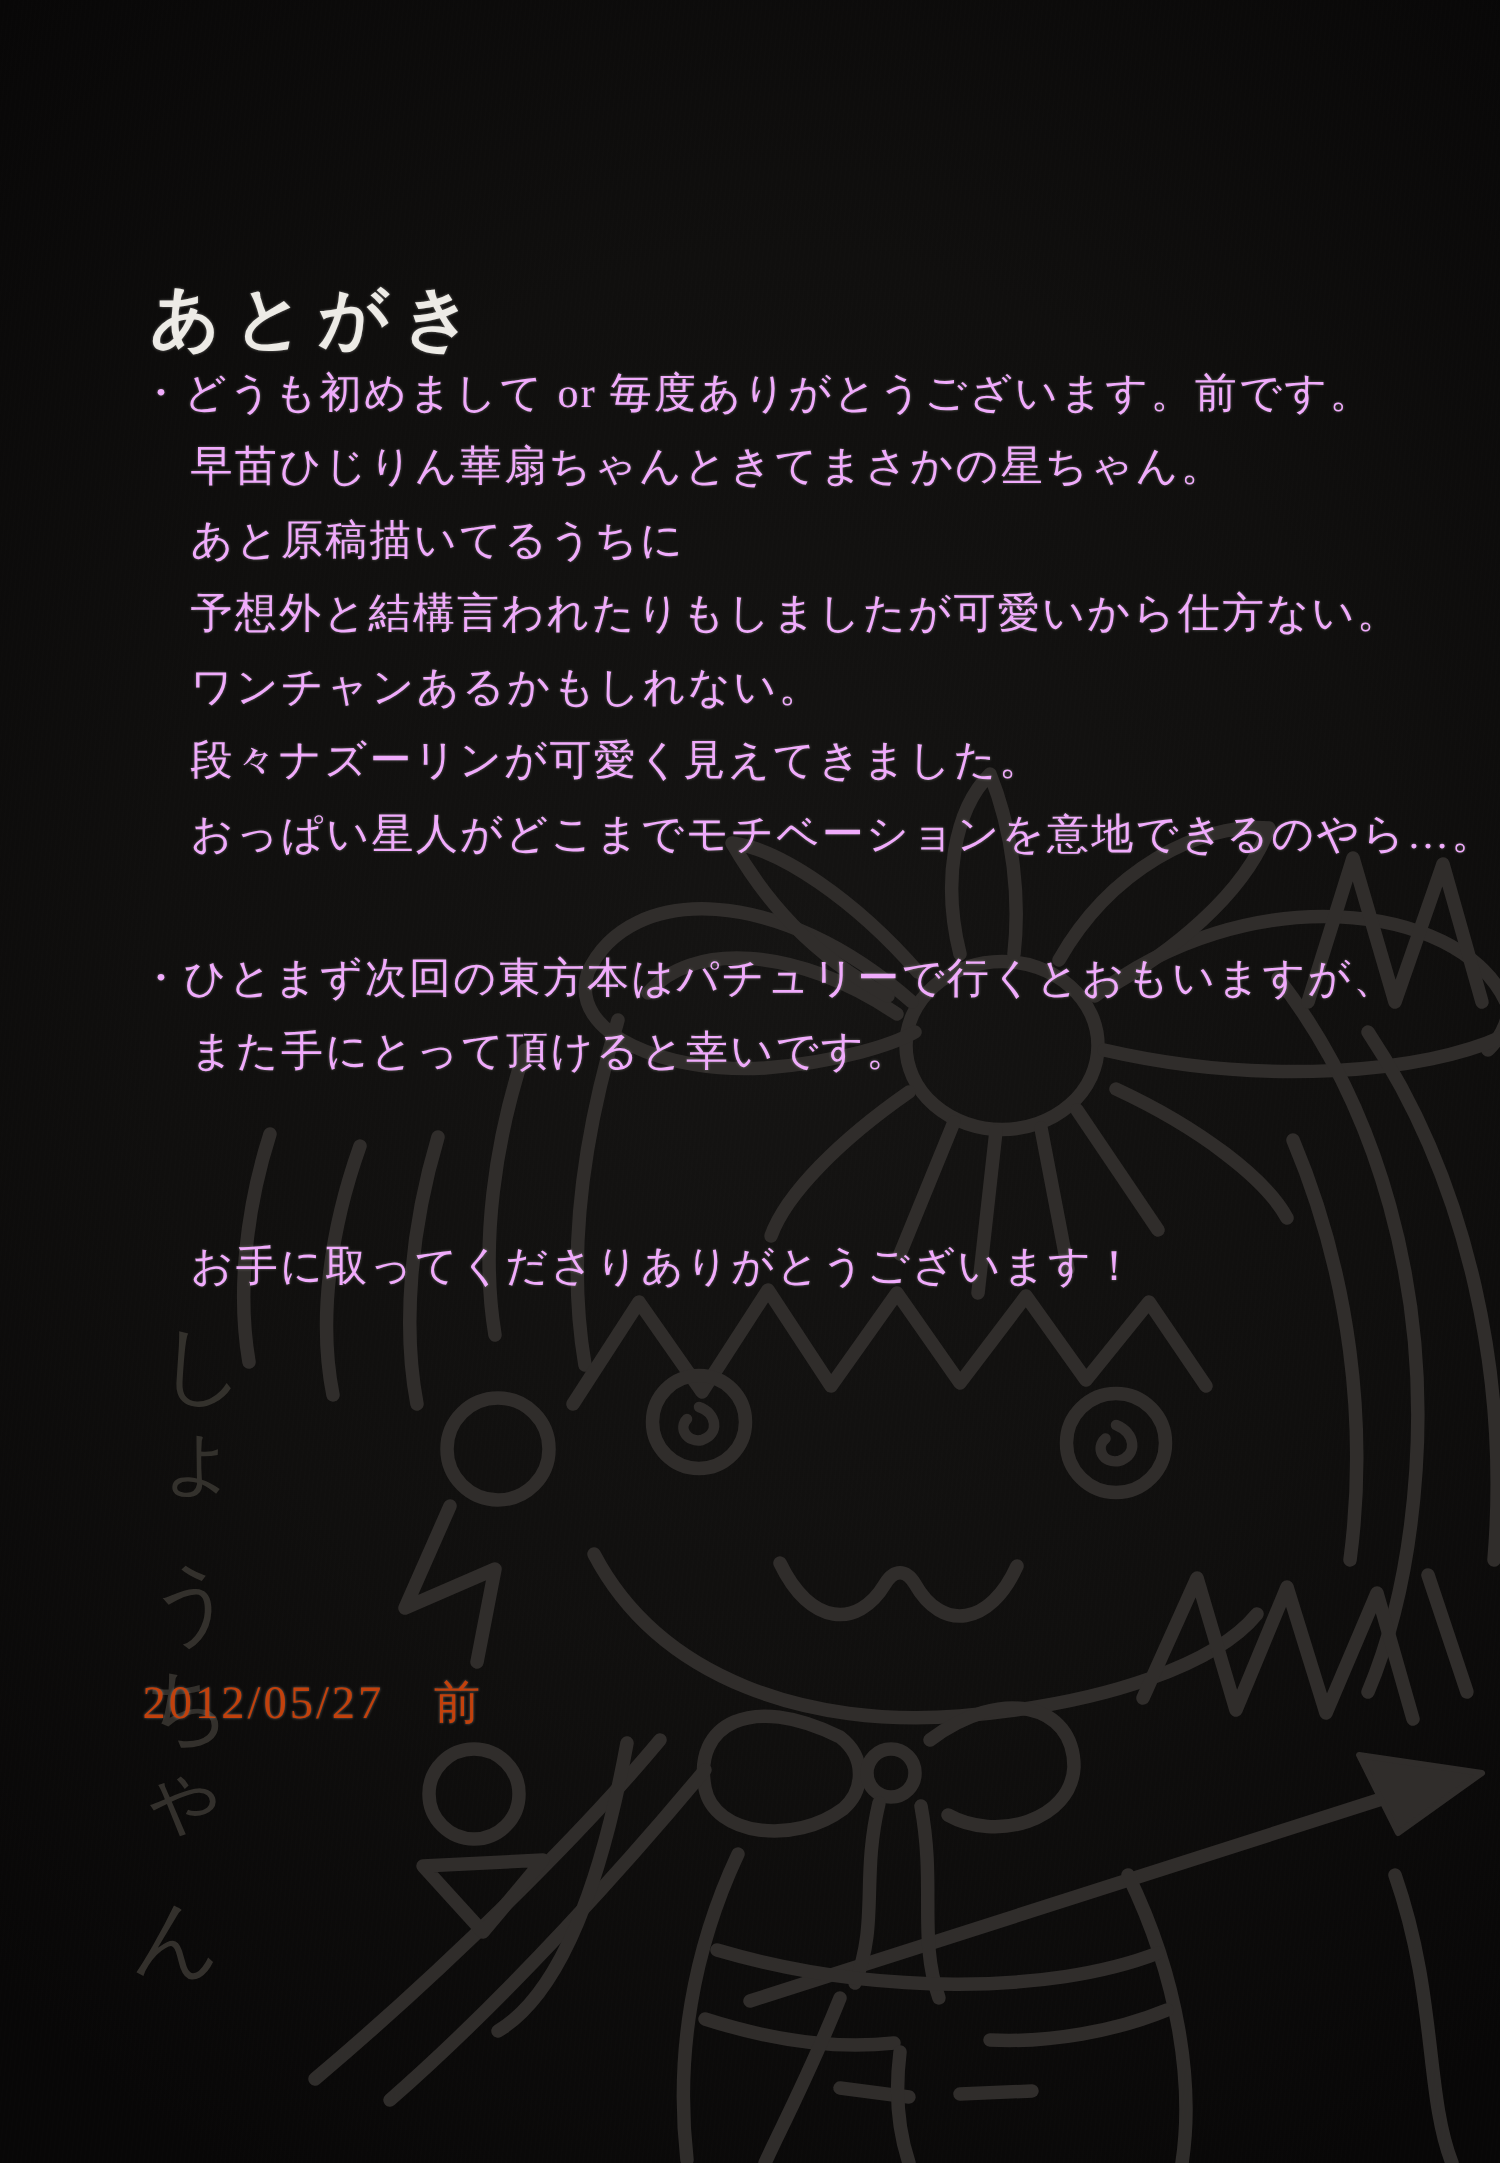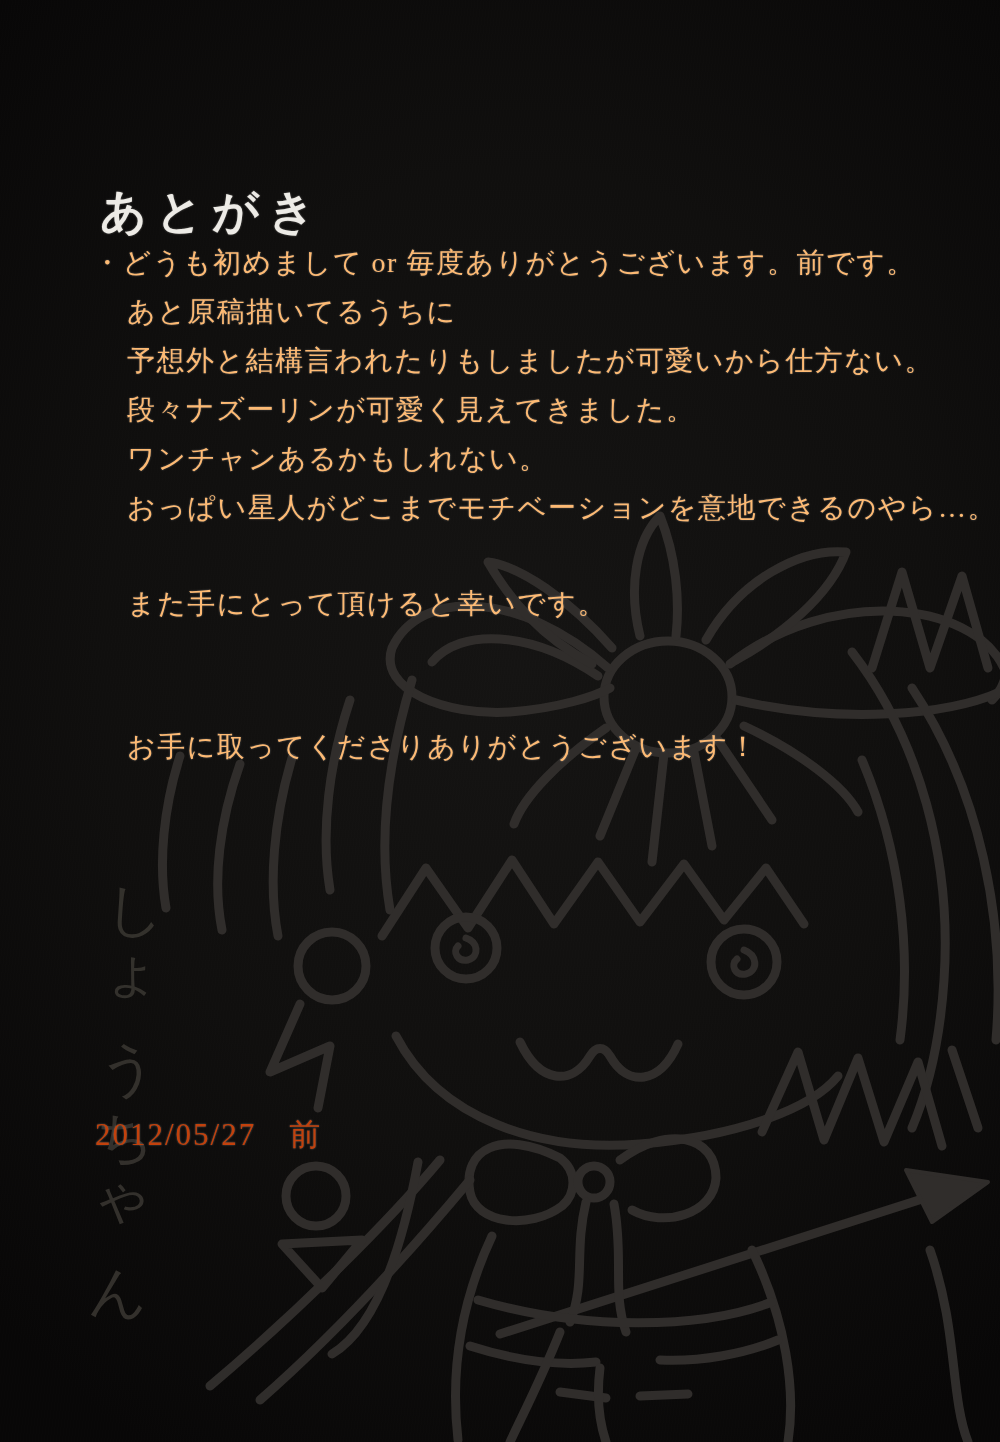--- a/index.html
+++ b/index.html
@@ -26,21 +26,21 @@
     font-size:58px;color:#37342f;letter-spacing:10px;
     transform:rotate(2.5deg);opacity:.92;
   }
   .title{
     position:absolute;left:100px;top:150px;z-index:3;
     font-size:46px;font-weight:bold;color:#edebe6;letter-spacing:9px;
     text-shadow:0 0 2px rgba(235,233,228,.45);
   }
   .body-col{
     position:absolute;left:93px;top:238px;z-index:3;
-    font-size:28px;color:#fdba74;letter-spacing:1.5px;
+    font-size:28px;color:#f0abfc;letter-spacing:1.5px;
     text-shadow:0 0 2px rgba(230,228,222,.4);
   }
   .line{height:49px;line-height:49px;white-space:pre;}
   .cont{padding-left:34px;}
   .gap{height:47px;}
   .date{
     position:absolute;left:95px;top:1114px;z-index:3;
     font-size:31px;color:#c2410c;letter-spacing:2px;white-space:pre;
     text-shadow:0 0 2px rgba(230,228,222,.4);
   }
@@ -121,26 +121,28 @@
   <path d="M600 1368 C596 1400 600 1424 606 1442"></path>
   <path d="M930 1250 C958 1330 950 1396 968 1442"></path>
 </svg>
 
 <div class="handwriting">しょうちゃん</div>
 
 <h1 class="title">あとがき</h1>
 
 <div class="body-col">
   <div class="line">・どうも初めまして or 毎度ありがとうございます。前です。</div>
+  <div class="line cont">早苗ひじりん華扇ちゃんときてまさかの星ちゃん。</div>
   <div class="line cont">あと原稿描いてるうちに</div>
   <div class="line cont">予想外と結構言われたりもしましたが可愛いから仕方ない。</div>
+  <div class="line cont">ワンチャンあるかもしれない。</div>
   <div class="line cont">段々ナズーリンが可愛く見えてきました。</div>
-  <div class="line cont">ワンチャンあるかもしれない。</div>
   <div class="line cont">おっぱい星人がどこまでモチベーションを意地できるのやら…。</div>
   <div class="gap"></div>
+  <div class="line">・ひとまず次回の東方本はパチュリーで行くとおもいますが、</div>
   <div class="line cont">また手にとって頂けると幸いです。</div>
   <div class="gap"></div>
   <div class="gap"></div>
   <div class="line cont">お手に取ってくださりありがとうございます！</div>
 </div>
 
 <div class="date">2012/05/27　前</div>
 
 <div class="grain"></div>
 

